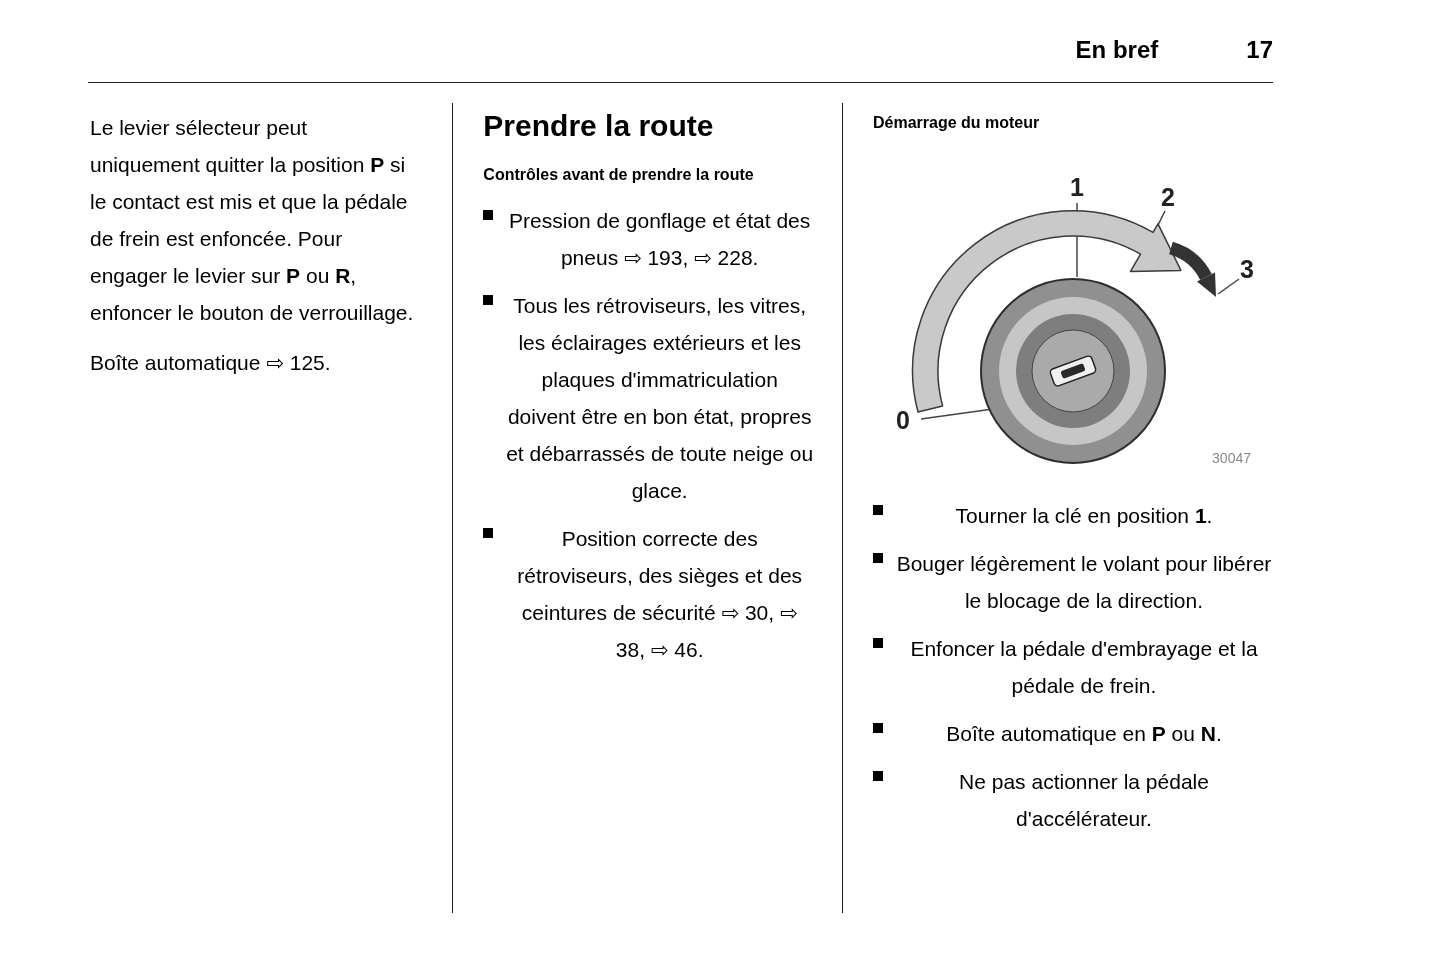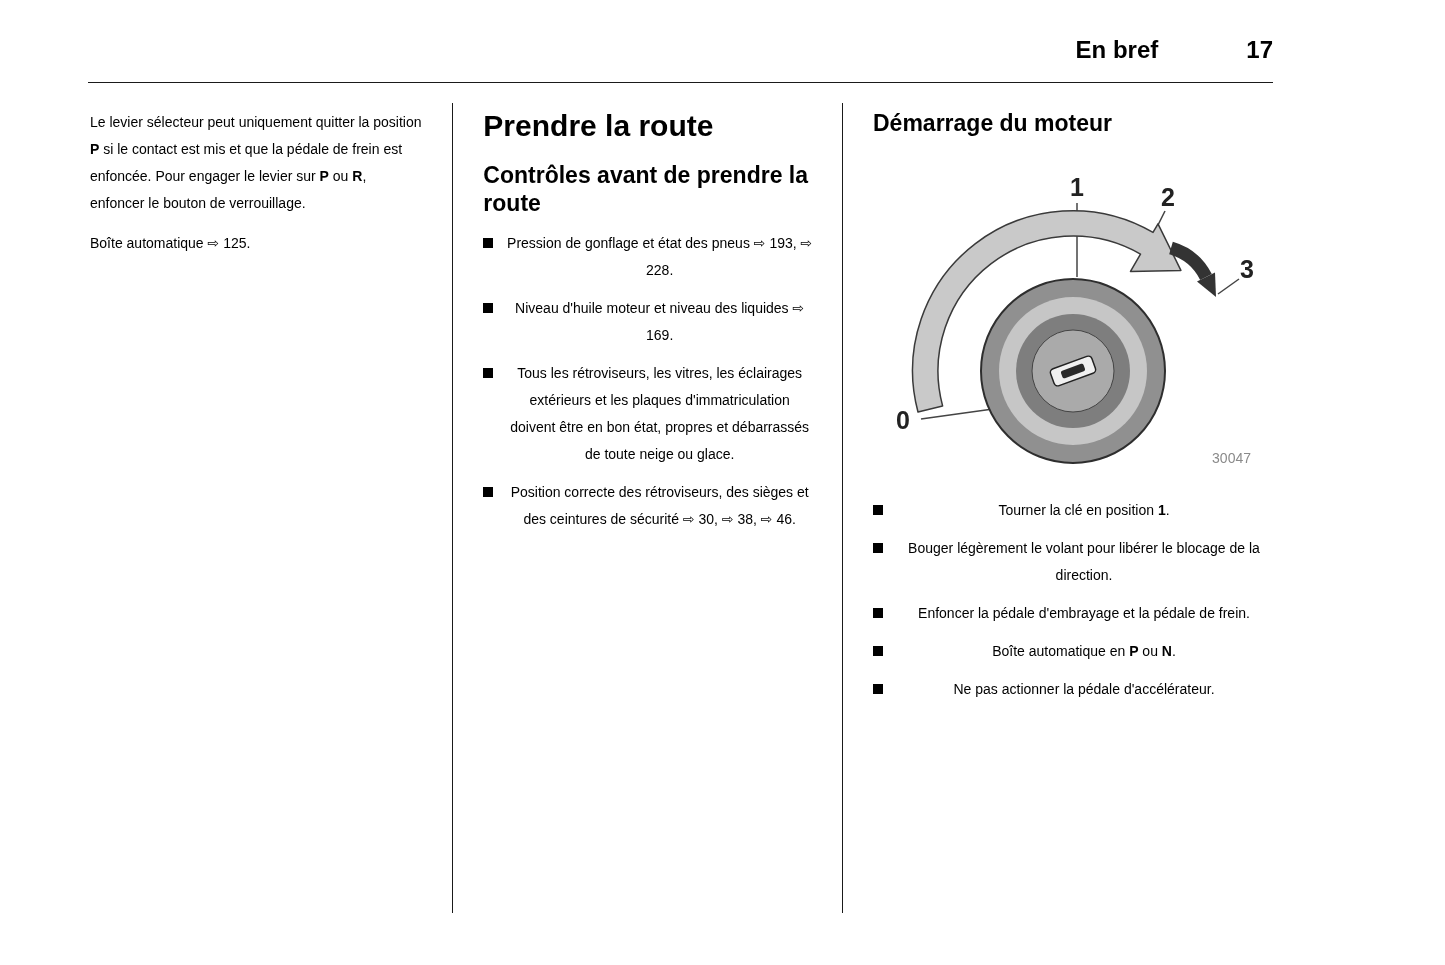--- a/index.html
+++ b/index.html
@@ -18,25 +18,25 @@
   .hdr .pgnum { margin-left:88px; }
   .rule { border-top:1.5px solid #1a1a1a; margin-top:18px; }
 
   .columns { display:flex; height:810px; margin-top:20px; }
   .col { padding-top:6px; }
   .col-left  { width:422px; padding-right:30px; padding-left:2px; }
   .col-mid   { width:448px; border-left:1px solid #1a1a1a; border-right:1px solid #1a1a1a;
                padding-left:30px; padding-right:28px; }
   .col-right { flex:1; padding-left:30px; }
 
-  .body-text, .bt { font-size:14px; line-height:27px; }
+  .body-text, .bt { font-size:21px; line-height:37px; }
   .col-left p + p { margin-top:13px; }
 
   h1.sec-title { font-size:30px; line-height:34px; font-weight:bold; margin-bottom:18px; }
-  h2.sub-title { font-size:23px; line-height:28px; font-weight:bold; margin-bottom:13px; }
+  h2.sub-title { font-size:16px; line-height:28px; font-weight:bold; margin-bottom:13px; }
   .col-right h2.sub-title { margin-bottom:14px; }
 
   ul.bullets { list-style:none; }
   ul.bullets li { display:flex; margin-bottom:11px;text-align:center; }
   .sq { width:10px; height:10px; background:#000; margin:8px 12px 0 0; flex:none; }
   .bt { flex:1; }
   .bt b, .rich-b { font-weight:bold; }
 
   figure.ignition { margin:4px 0 16px 0; width:400px; }
   figure.ignition svg { display:block; }
@@ -59,24 +59,20 @@
       <p class="body-text"><span>Boîte automatique ⇨ 125.</span></p>
     </section>
 
     <section class="col col-mid">
       <h1 class="sec-title">Prendre la route</h1>
       <h2 class="sub-title">Contrôles avant de prendre la route</h2>
       <ul class="bullets">
         <li>
           <span class="sq"></span>
           <span class="bt"><span>Pression de gonflage et état des pneus ⇨ 193, ⇨ 228.</span></span>
-        </li>
-        <li>
-          <span class="sq"></span>
-          <span class="bt"><span>Niveau d'huile moteur et niveau des liquides ⇨ 169.</span></span>
         </li>
         <li>
           <span class="sq"></span>
           <span class="bt"><span>Tous les rétroviseurs, les vitres, les éclairages extérieurs et les plaques d'immatriculation doivent être en bon état, propres et débarrassés de toute neige ou glace.</span></span>
         </li>
         <li>
           <span class="sq"></span>
           <span class="bt"><span>Position correcte des rétroviseurs, des sièges et des ceintures de sécurité ⇨ 30, ⇨ 38, ⇨ 46.</span></span>
         </li>
       </ul>

